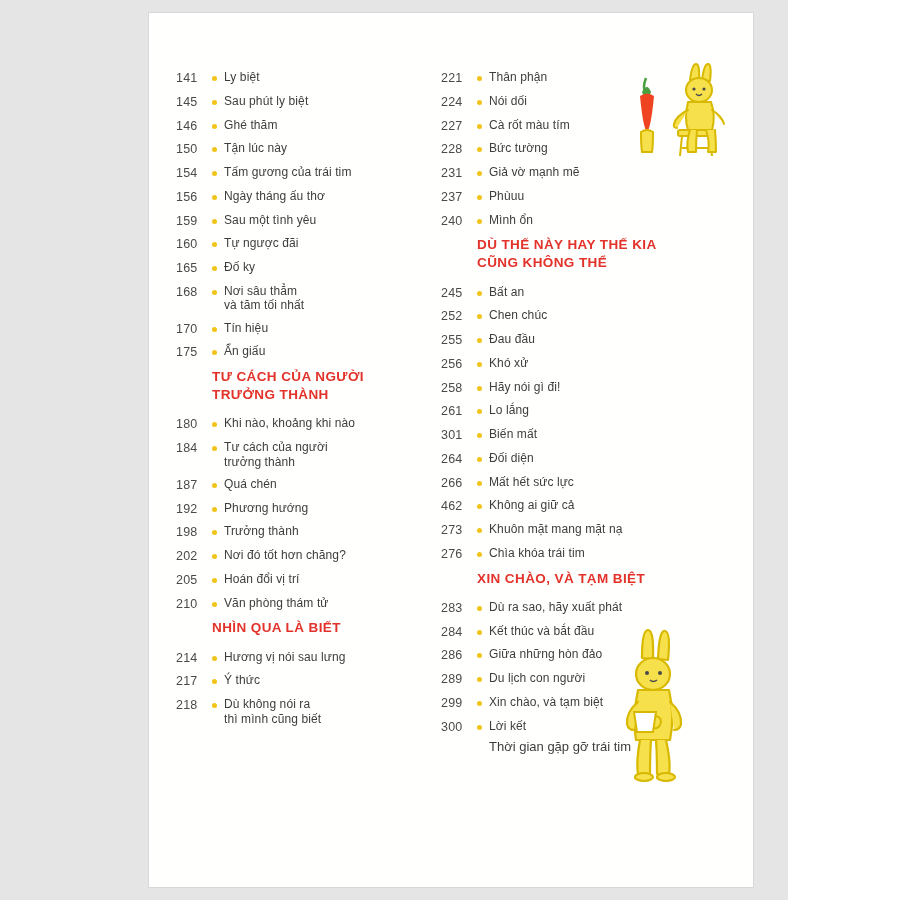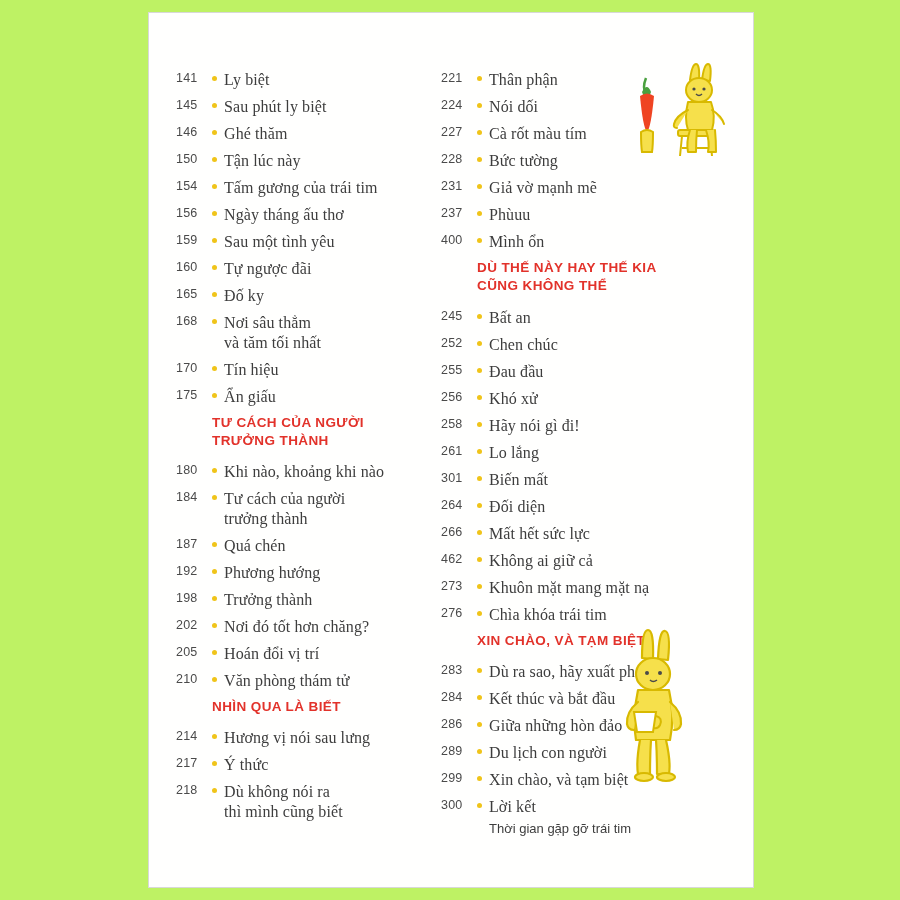--- a/index.html
+++ b/index.html
@@ -8,23 +8,23 @@
     background: #ffffff;
   }
   body {
     width: 900px;
     height: 900px;
     font-family: "Liberation Sans", sans-serif;
     color: #3a3a3a;
   }
   #page {
     position: relative;
-    width: 900px;
+    width: 788px;
     height: 900px;
-    background: #bef264;
+    background: #e5e5e5;
     box-sizing: border-box;
     padding-left: 34px;
   }
   .page-frame {
     position: absolute;
     left: 148px;
     top: 12px;
     width: 606px;
     height: 876px;
     border: 1px solid #d8d8d8;
@@ -67,24 +67,23 @@
   }
   .entry .dot i {
     display: block;
     width: 5px;
     height: 5px;
     border-radius: 50%;
     background: #f0c419;
   }
   .entry .title {
     flex: 1 1 auto;
-    font-size: 16px;
+    font-size: 12px;
     color: #3d3d3d;
     letter-spacing: 0.1px;
-    font-family: Liberation Serif, serif;
   }
   .entry .title .line2 {
     display: block;
   }
 
   .section-head {
     font-size: 13.5px;
     font-weight: bold;
     color: #e2322a;
     letter-spacing: 0.4px;
@@ -368,21 +367,21 @@
 
       <div class="entry">
         <span class="num">237</span>
         <span class="dot">
             <i></i>
           </span>
         <span class="title">Phùuu</span>
       </div>
 
       <div class="entry">
-        <span class="num">400</span>
+        <span class="num">240</span>
         <span class="dot">
             <i></i>
           </span>
         <span class="title">Mình ổn</span>
       </div>
 
       <div class="section-head">
         <span>DÙ THẾ NÀY HAY THẾ KIA</span>
         <span class="l2">CŨNG KHÔNG THỂ</span>
       </div>

